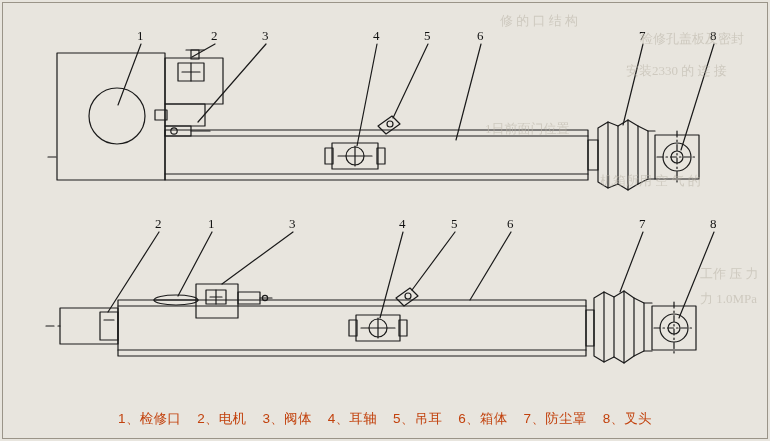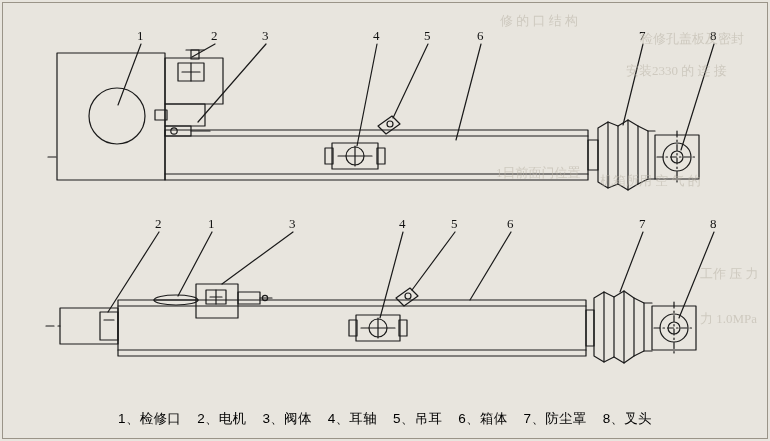--- a/index.html
+++ b/index.html
@@ -17,21 +17,21 @@
     font-size:13px;
     fill:#111;
   }
   .legend{
     position:absolute;
     left:0;
     top:410px;
     width:770px;
     text-align:center;
     font-size:13.5px;
-    color:#000000;
+    color:#c2410c;
     font-family:"Liberation Sans", sans-serif;
     letter-spacing:0.3px;
     white-space:nowrap;
   }
   .legend span{margin:0 6px;}
   .ghost{
     position:absolute;
     color:#b9b3a6;
     font-size:13px;
     font-family:Liberation Serif, serif;
@@ -46,24 +46,24 @@
   }
 </style>
 </head>
 <body>
 
 <div id="stage">
 
   <div class="ghost" style="left:500px;top:12px;">修 的 口 结 构</div>
   <div class="ghost" style="left:640px;top:30px;text-align:right;">检修孔盖板及密封</div>
   <div class="ghost" style="left:626px;top:62px;">安装2330 的 连 接</div>
-  <div class="ghost" style="left:496px;top:120px;margin-top:44px;">1日前面门位置</div>
+  <div class="ghost" style="left:485px;top:120px;">1日前面门位置</div>
   <div class="ghost" style="left:600px;top:172px;">机箱所用 空 气 的</div>
   <div class="ghost" style="left:700px;top:265px;">工作 压 力</div>
-  <div class="ghost" style="left:700px;top:290px;margin-top:20px;">力 1.0MPa</div>
+  <div class="ghost" style="left:700px;top:290px;">力 1.0MPa</div>
 
   <svg width="770" height="441" viewBox="0 0 770 441">
     <g fill="none" stroke="#1a1a1a" stroke-width="1.2" stroke-linejoin="round" stroke-linecap="round">
 
       <g>
 
         <rect x="57" y="53" width="108" height="127"></rect>
 
         <circle cx="117" cy="116" r="28"></circle>
 

